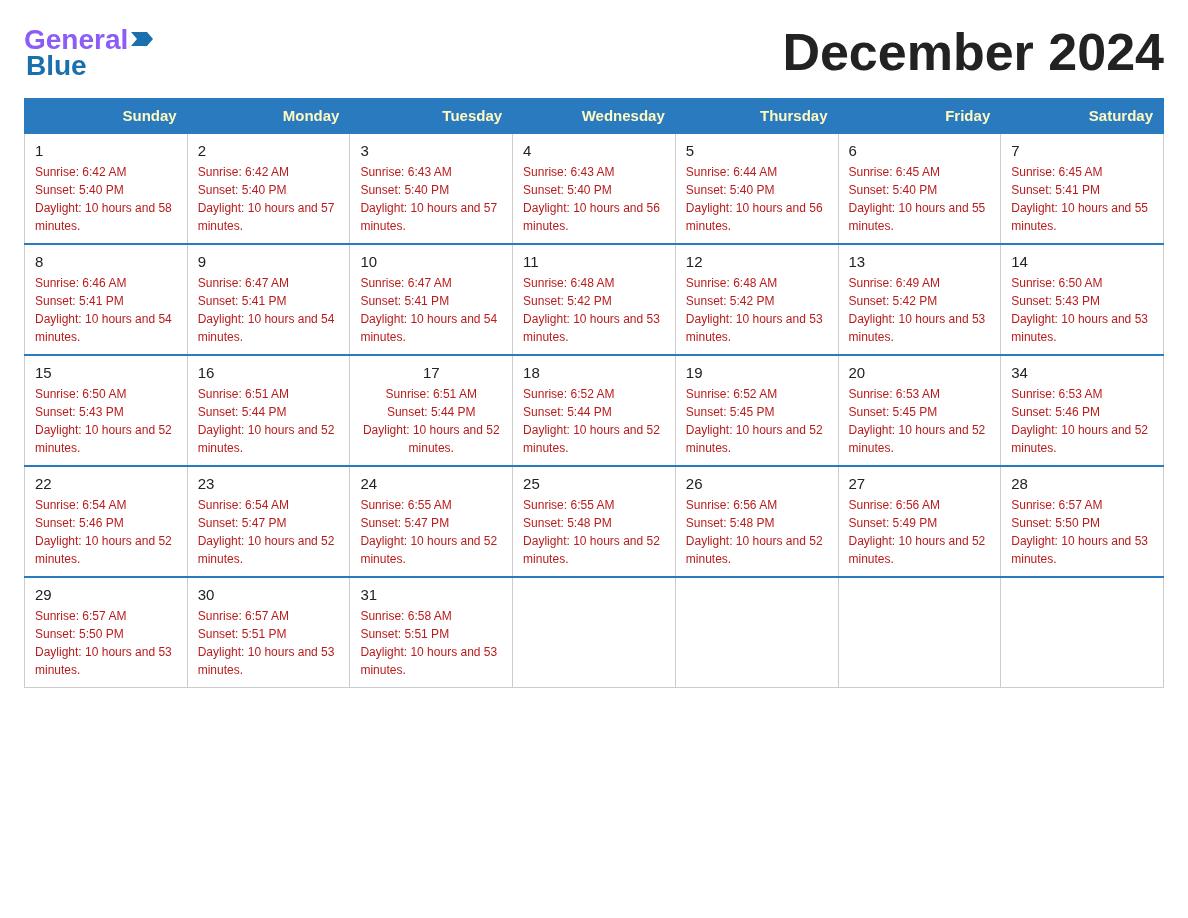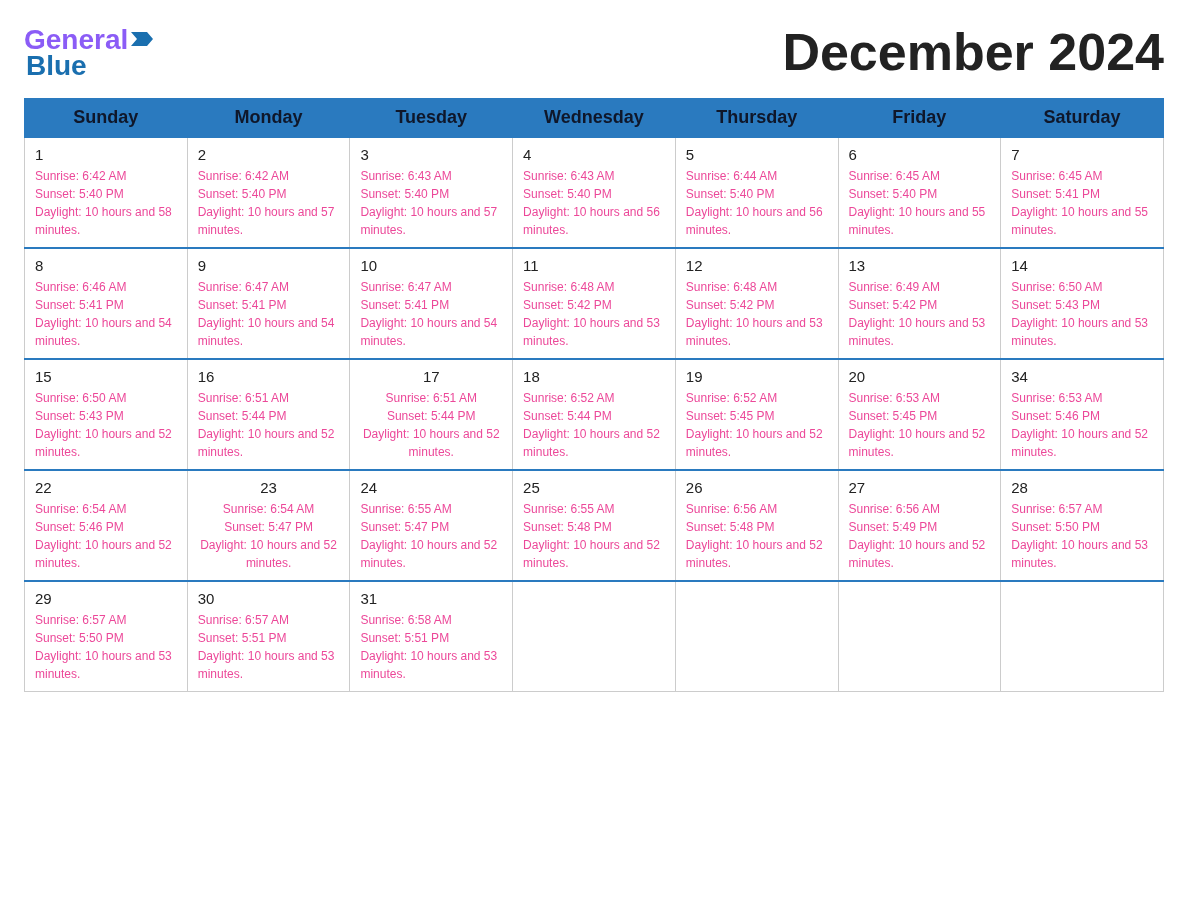--- a/index.html
+++ b/index.html
@@ -44,25 +44,25 @@
       color: #444;
       margin-top: 4px;
     }
     .calendar-table {
       width: 100%;
       border-collapse: collapse;
       table-layout: fixed;
     }
     .calendar-table th {
       background-color: #2a7abf;
-      color: #0f172a;
-      font-size: 18px;
+      color: #fef9c3;
+      font-size: 15px;
       font-weight: bold;
       padding: 8px 10px;
-      text-align: center;
+      text-align: right;
       border: 1px solid #2a7abf;
     }
     .calendar-table td {
       vertical-align: top;
       padding: 8px 10px;
       border: 1px solid #ccc;
       font-size: 12.5px;
       color: #222;
       min-height: 90px;
       height: 110px;
@@ -75,21 +75,21 @@
     }
     .day-num {
       font-size: 15px;
       font-weight: normal;
       margin-bottom: 4px;
       display: block;
     }
     .day-info {
       font-size: 12px;
       line-height: 1.5;
-      color: #ec4899;
+      color: #b91c1c;
     }
     .empty-cell {
       background: #fff;
     }
     tbody tr:first-child td {
       border-top: 2px solid #2a7abf;
     }
     .row-divider td {
       border-top: 2px solid #2a7abf !important;
     }
@@ -308,21 +308,21 @@
       </tr>
       <tr>
         <td style="border-top: 2px solid rgb(42, 122, 191);">
           <span class="day-num">22</span>
           <div class="day-info">
             Sunrise: 6:54 AM<br>
             Sunset: 5:46 PM<br>
             Daylight: 10 hours and 52 minutes.
           </div>
         </td>
-        <td style="border-top: 2px solid rgb(42, 122, 191); text-align: center;">
+        <td style="border-top: 2px solid rgb(42, 122, 191);">
           <span class="day-num">23</span>
           <div class="day-info">
             Sunrise: 6:54 AM<br>
             Sunset: 5:47 PM<br>
             Daylight: 10 hours and 52 minutes.
           </div>
         </td>
         <td style="border-top: 2px solid rgb(42, 122, 191);">
           <span class="day-num">24</span>
           <div class="day-info">

